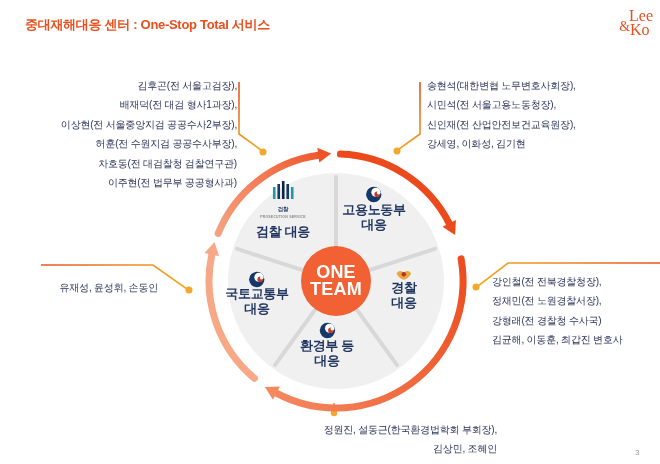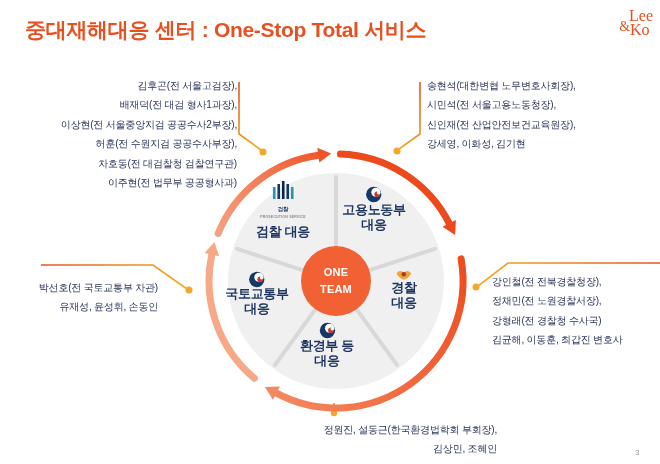--- a/index.html
+++ b/index.html
@@ -2,21 +2,21 @@
 <html><head>
 <meta charset="utf-8">
 <style>
   html,body { margin:0; padding:0; background:#ffffff; }
   .slide {
     position:relative; width:660px; height:464px; background:#ffffff;
     overflow:hidden; font-family:"Liberation Sans", sans-serif;
   }
   .title {
     position:absolute; left:25px; top:16px;
-    font-size:21px; font-weight:bold; color:#E8501F; letter-spacing:-0.3px;
+    font-size:13px; font-weight:bold; color:#E8501F; letter-spacing:-0.3px;
   }
   .logo {
     position:absolute; right:7px; top:9px; color:#E8501F;
     font-family:"Liberation Serif", serif; display:flex; align-items:flex-start;
   }
   .logo .amp { font-size:14px; line-height:14px; margin-top:11px; margin-right:-1px; }
   .logo .stack { display:flex; flex-direction:column; font-size:16px; line-height:14px; }
   .logo .stack span:last-child { margin-left:1px; }
 
   .overlay { position:absolute; left:0; top:0; width:660px; height:464px; }
@@ -44,21 +44,21 @@
   .sector-environment { left:327px; top:322px; }
   .sector-land        { left:257px; top:271px;font-family:Liberation Mono, monospace; }
   .sector-prosecution .bars { margin-bottom:1px; }
   .sector-prosecution .ci-kr { font-size:5.5px; color:#16355F; line-height:6px; }
   .sector-prosecution .ci-en { font-size:3.5px; color:#8A8A8A; line-height:5px; letter-spacing:0.2px; margin-bottom:5px; }
   .sector-labor .lbl-block, .sector-land .lbl-block, .sector-environment .lbl-block { margin-top:9px; }
   .sector-police .lbl-block { margin-top:10px; }
 
   .one-team {
     position:absolute; left:336px; top:281px; transform:translate(-50%,-50%);
-    color:#ffffff; font-weight:bold; font-size:11px; line-height:17px;
+    color:#ffffff; font-weight:bold; font-size:18px; line-height:17px;
     text-align:center; letter-spacing:0.2px;
   }
   .page-num { position:absolute; left:635px; top:448px; font-size:8px; color:#9B9B9B; }
 </style>
 </head>
 <body>
 
 <div class="slide">
 
   <svg width="0" height="0" style="position:absolute" aria-hidden="true">
@@ -215,21 +215,20 @@
   </div>
 
   <div class="names tr">
     <div>송현석(대한변협 노무변호사회장),</div>
     <div>시민석(전 서울고용노동청장),</div>
     <div>신인재(전 산업안전보건교육원장),</div>
     <div>강세영, 이화성, 김기현</div>
   </div>
 
   <div class="names lf">
-    <div>박선호(전 국토교통부 차관)</div>
     <div>유재성, 윤성휘, 손동인</div>
   </div>
 
   <div class="names rt">
     <div>강인철(전 전북경찰청장),</div>
     <div>정채민(전 노원경찰서장),</div>
     <div>강형래(전 경찰청 수사국)</div>
     <div>김균해, 이동훈, 최갑진 변호사</div>
   </div>
 

